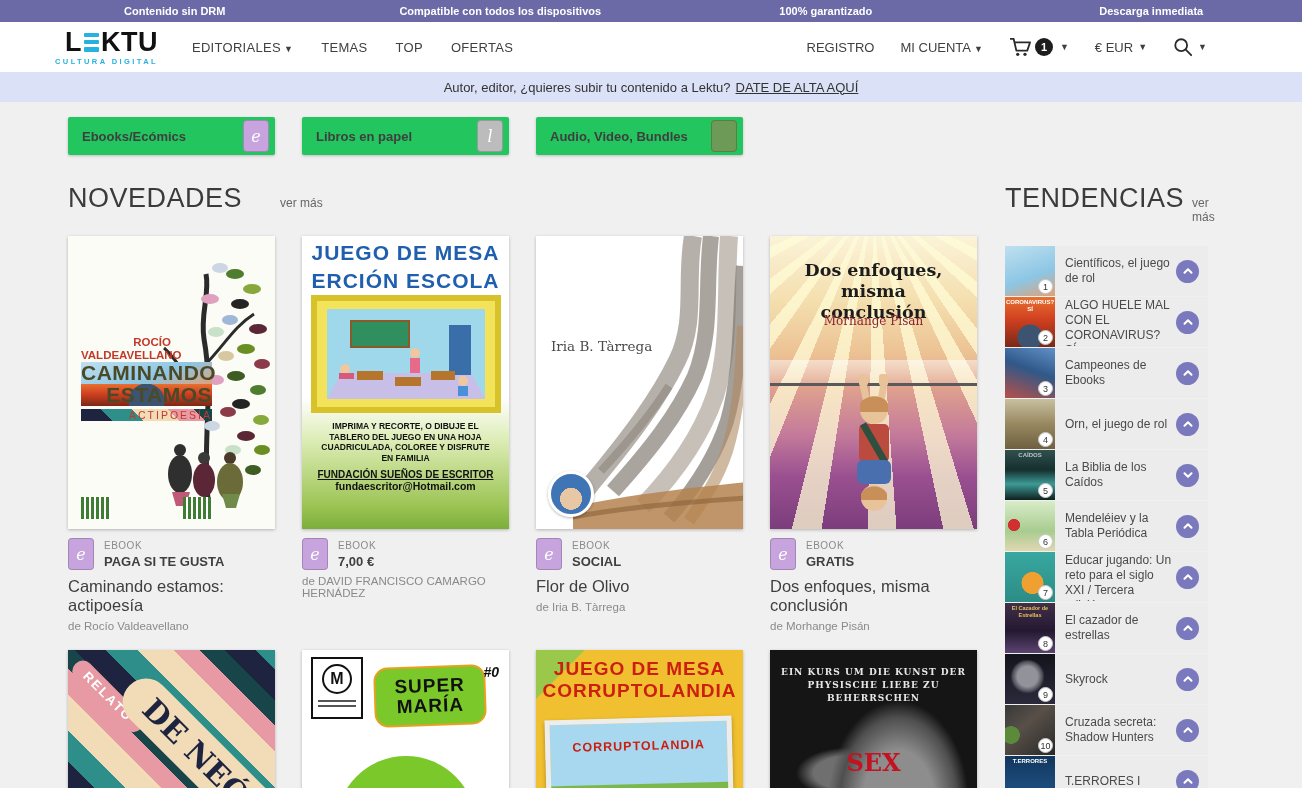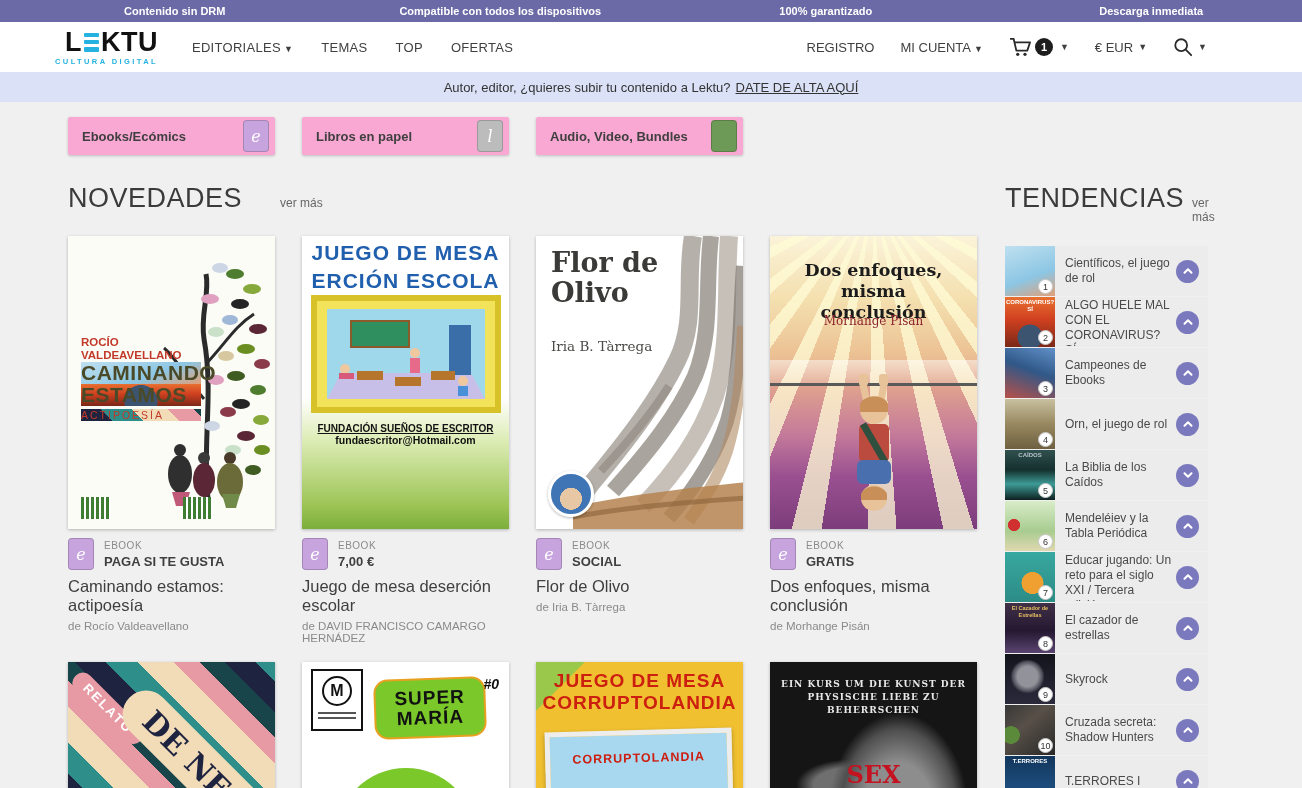--- a/index.html
+++ b/index.html
@@ -25,21 +25,21 @@
   .cartwrap { display: flex; align-items: center; gap: 4px; cursor: pointer; }
   .cart-badge { width: 18px; height: 18px; border-radius: 50%; background: #1d1d1d; color: #fff; font-size: 11px; font-weight: bold; display: flex; align-items: center; justify-content: center; }
   .iconbtn { display: flex; align-items: center; gap: 2px; cursor: pointer; }
 
   
   .banner { height: 30px; background: #dbe1f6; display: flex; align-items: center; justify-content: center; font-size: 13px; color: #333; gap: 5px; }
   .banner a { color: #333; text-decoration: underline; cursor: pointer; }
 
   
   .cats { display: flex; gap: 27px; padding-left: 68px; margin-top: 15px; }
-  .cat { width: 207px; height: 38px; background: #f9a8d4; border-radius: 2px; box-shadow: 0 1px 3px rgba(0,0,0,.22); display: flex; align-items: center; justify-content: space-between; padding: 0 6px 0 14px; cursor: pointer; }
+  .cat { width: 207px; height: 38px; background: #22c55e; border-radius: 2px; box-shadow: 0 1px 3px rgba(0,0,0,.22); display: flex; align-items: center; justify-content: space-between; padding: 0 6px 0 14px; cursor: pointer; }
   .cat-label { font-size: 13px; font-weight: bold; color: #3f3f3f; }
   .sq { width: 26px; height: 32px; border-radius: 4px; border: 1px solid rgba(0,0,0,.18); display: flex; align-items: center; justify-content: center; font-family: "DejaVu Serif", serif; font-style: italic; font-size: 16px; color: #fff; }
 
   
   .main { display: flex; padding-left: 68px; margin-top: 28px; align-items: flex-start; }
   .col-left { width: 909px; }
   .col-right { width: 203px; margin-left: 28px; }
   .sec-head { display: flex; align-items: baseline; }
   .sec-head h2 { font-size: 27px; font-weight: 500; color: #3b3b3b; letter-spacing: .5px; }
   .vermas { font-size: 12px; color: #666; margin-left: 38px; cursor: pointer; }
@@ -51,21 +51,21 @@
   .cover { width: 207px; height: 293px; box-shadow: 0 1px 3px rgba(0,0,0,.25); position: relative; overflow: hidden; cursor: pointer; background: #fff; }
   .bmeta { display: flex; align-items: flex-start; margin-top: 9px; gap: 10px; }
   .fmt { font-size: 10px; color: #8a8a8a; letter-spacing: .5px; margin-top: 2px; }
   .price { font-size: 13px; font-weight: bold; color: #3f3f3f; margin-top: 3px; }
   .btitle { font-size: 16.5px; color: #3f3f3f; line-height: 19px; margin-top: 7px; cursor: pointer; }
   .bauthor { font-size: 11.5px; color: #8a8a8a; margin-top: 5px; }
 
   
   .c1 { background: #fcfcf6; }
   .c1 svg.tree { position: absolute; right: 0; top: 8px; }
-  .c1 .txt { position: absolute; left: 13px; top: 100px; width: 120px; }
+  .c1 .txt { position: absolute; left: 13px; top: 100px; width: 131px; text-align: right; }
   .c1 .a1 { color: #c2392a; font-weight: bold; font-size: 11.5px; line-height: 13px; width: 90px; }
   .c1 .t1, .c1 .t2 { color: #4a4a28; font-weight: 900; font-size: 21px; line-height: 22px; letter-spacing: .5px; }
   .c1 .s1 { color: #c2392a; font-size: 10.5px; letter-spacing: 2px; margin-top: 3px; }
   .c1 .logos { position: absolute; bottom: 10px; left: 13px; right: 0; display: flex; gap: 72px; }
   .c1 .glogo { width: 30px; height: 22px; background: repeating-linear-gradient(90deg, #3f7d33 0 3px, #fff 3px 5px); }
 
   
   .c2 { background: linear-gradient(180deg, #ffffff 0 55%, #dcecb4 70%, #9cc455 92%, #7cae3c 100%); text-align: center; }
   .c2 .jt { color: #1f5fae; font-weight: 800; font-size: 21px; line-height: 23px; letter-spacing: 1px; margin-top: 5px; white-space: nowrap; }
   .c2 svg { margin-top: 3px; }
@@ -301,52 +301,48 @@
             <rect x="46" y="76" width="26" height="9" fill="#b5752d"></rect>
             <rect x="84" y="82" width="26" height="9" fill="#b5752d"></rect>
             <rect x="120" y="76" width="24" height="9" fill="#b5752d"></rect>
             <circle cx="104" cy="58" r="5" fill="#f0c8a0"></circle>
               <rect x="99" y="63" width="10" height="15" fill="#e86a8a"></rect>
             <circle cx="152" cy="86" r="5" fill="#f0c8a0"></circle>
               <rect x="147" y="91" width="10" height="10" fill="#4a90d8"></rect>
             <circle cx="34" cy="74" r="5" fill="#f0c8a0"></circle>
               <rect x="28" y="78" width="15" height="6" fill="#d85a7a"></rect>
           </svg>
+          <div class="body">IMPRIMA Y RECORTE, O DIBUJE EL TABLERO DEL JUEGO EN UNA HOJA CUADRICULADA, COLOREE Y DISFRUTE EN FAMILIA</div>
           <div class="f1">FUNDACIÓN SUEÑOS DE ESCRITOR</div>
           <div class="f2">fundaescritor@Hotmail.com</div>
         </div>
         <div class="bmeta">
           <span class="sq" style="background: rgb(199, 164, 222);">
               <span>e</span>
             </span>
           <span>
             <div class="fmt">EBOOK</div>
             <div class="price">7,00 €</div>
           </span>
         </div>
-        <div class="btitle">Juego de mesa deserción escolar</div>
         <div class="bauthor">de DAVID FRANCISCO CAMARGO HERNÁDEZ</div>
       </div>
 
       <div>
         <div class="cover c3">
           <svg class="trunk" width="170" height="293" viewBox="0 0 170 293">
             <path d="M120 0 C112 45 124 85 104 125 C86 162 58 200 18 248 C10 258 4 268 -4 278" stroke="#a8a29a" stroke-width="18" fill="none" opacity=".85"></path>
             <path d="M138 0 C132 50 140 95 122 140 C104 180 76 215 40 255" stroke="#948d85" stroke-width="16" fill="none" opacity=".8"></path>
             <path d="M156 0 C152 55 158 110 142 160 C128 200 104 235 70 270" stroke="#b8b0a6" stroke-width="18" fill="none" opacity=".8"></path>
             <path d="M170 30 C166 85 168 135 154 185 C142 222 122 252 96 282" stroke="#7d766e" stroke-width="14" fill="none" opacity=".7"></path>
             <path d="M170 90 C168 135 166 175 154 215 C144 245 130 265 116 285" stroke="#b08a62" stroke-width="12" fill="none" opacity=".6"></path>
             <path d="M96 150 C80 175 56 205 28 235" stroke="#8d867e" stroke-width="8" fill="none" opacity=".6"></path>
             <path d="M-5 272 C55 258 135 250 175 246 L175 293 L-5 293 Z" fill="#b5834f" opacity=".85"></path>
             <path d="M-5 282 C45 272 115 266 175 262" stroke="#8a6238" stroke-width="5" fill="none" opacity=".6"></path>
           </svg>
-          <div class="t">
-            <div>Flor de</div>
-            <div><span>Olivo</span></div>
-          </div>
           <div class="au">Iria B. Tàrrega</div>
           <div class="avatar"></div>
         </div>
         <div class="bmeta">
           <span class="sq" style="background: rgb(199, 164, 222);">
               <span>e</span>
             </span>
           <span>
             <div class="fmt">EBOOK</div>
             <div class="price">SOCIAL</div>

